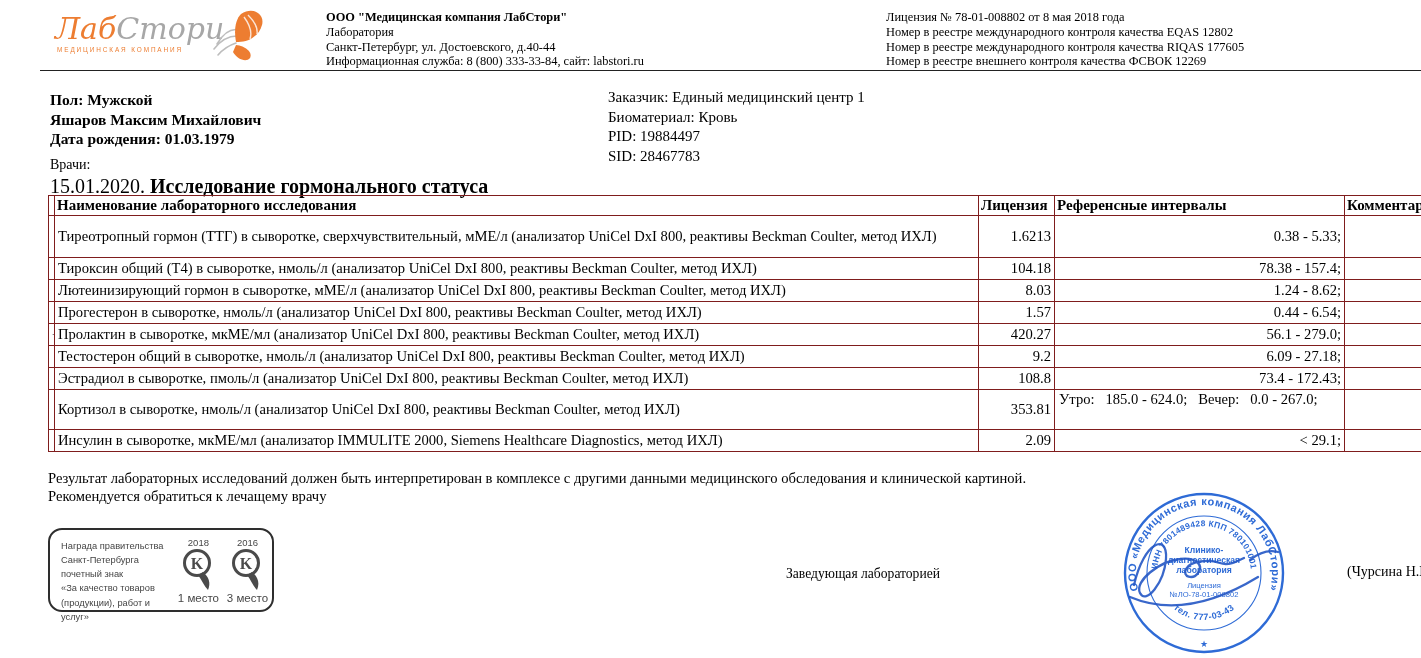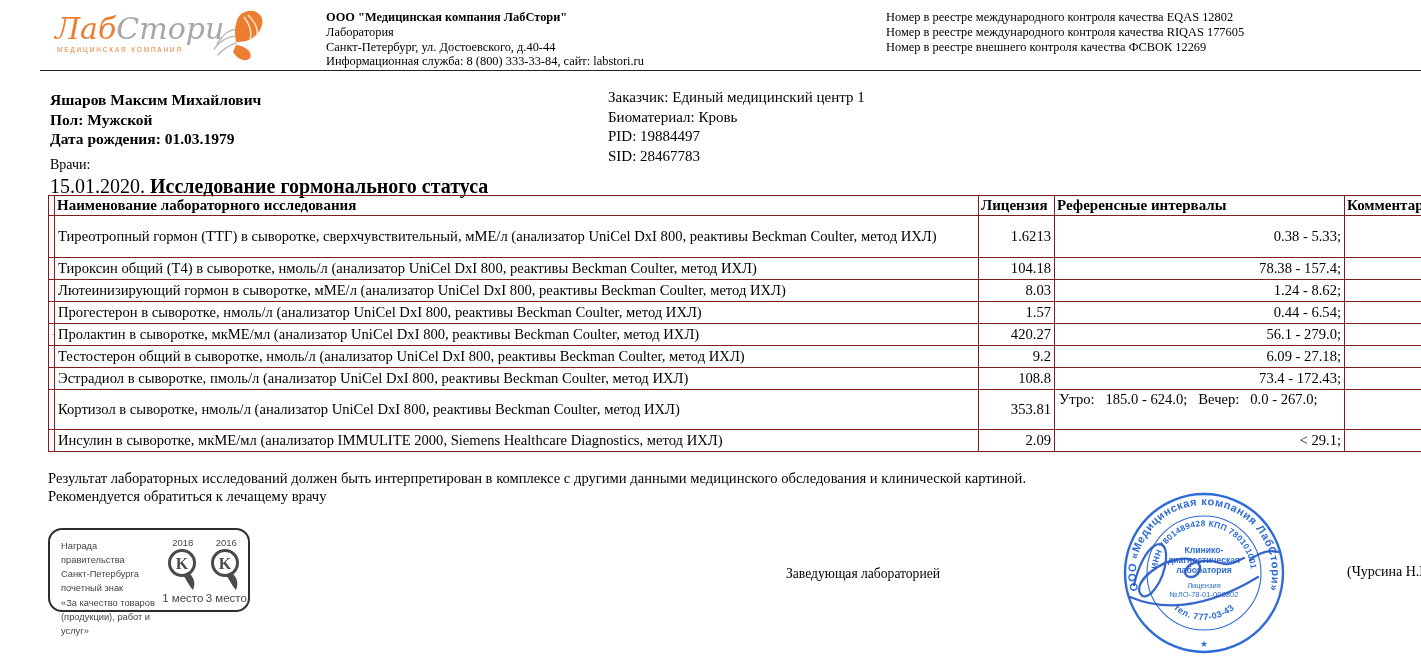--- a/index.html
+++ b/index.html
@@ -38,21 +38,21 @@
   tr.r-normal { height:22px; }
   tr.r-tall { height:42px; }
   tr.r-cortisol { height:40px; }
   tr.r-cortisol td.c-ref { text-align:left; vertical-align:top; padding-top:1px; padding-left:4px; }
 
   
   .note1 { position:absolute; left:8px; top:470px; font-size:14.6px; }
   .note2 { position:absolute; left:8px; top:488px; font-size:14.6px; }
 
   
-  .award-box { position:absolute; left:8px; top:528px; width:202px; height:84px; border:2px solid #2e2e2e; border-radius:14px; display:flex; font-family:"Liberation Sans", sans-serif; }
+  .award-box { position:absolute; left:8px; top:528px; width:226px; height:84px; border:2px solid #2e2e2e; border-radius:14px; display:flex; font-family:"Liberation Sans", sans-serif; }
   .award-text { width:126px; padding:9px 0 0 11px; font-size:9.3px; line-height:1.52; color:#444; }
   .award-mark-col { width:50px; display:flex; flex-direction:column; align-items:center; padding-top:7px; color:#474747; }
   .award-year { font-size:9.5px; }
   .award-place { font-size:11.5px; font-weight:normal; margin-top:1px; }
 
   
   .sig-position { position:absolute; left:746px; top:566px; font-size:13.6px; }
   .sig-name { position:absolute; left:1307px; top:564px; font-size:14px; }
   .stamp-wrap { position:absolute; left:1076px; top:489px; width:176px; height:168px; }
 </style>
@@ -75,30 +75,31 @@
   </div>
 
   <div class="company-block">
     <div class="company-name">ООО "Медицинская компания ЛабСтори"</div>
     <div>Лаборатория</div>
     <div>Санкт-Петербург, ул. Достоевского, д.40-44</div>
     <div>Информационная служба: 8 (800) 333-33-84, сайт: labstori.ru</div>
   </div>
 
   <div class="license-block">
+    <div>Лицензия № 78-01-008802 от 8 мая 2018 года</div>
     <div>Номер в реестре международного контроля качества EQAS 12802</div>
     <div>Номер в реестре международного контроля качества RIQAS 177605</div>
     <div>Номер в реестре внешнего контроля качества ФСВОК 12269</div>
   </div>
 
   <div class="header-rule"></div>
 
   <div class="patient-block">
+    <div>Пол: Мужской</div>
     <div>Яшаров Максим Михайлович</div>
-    <div>Пол: Мужской</div>
     <div>Дата рождения: 01.03.1979</div>
   </div>
 
   <div class="order-block">
     <div>Заказчик: Единый медицинский центр 1</div>
     <div>Биоматериал: Кровь</div>
     <div>PID: 19884497</div>
     <div>SID: 28467783</div>
   </div>
 

